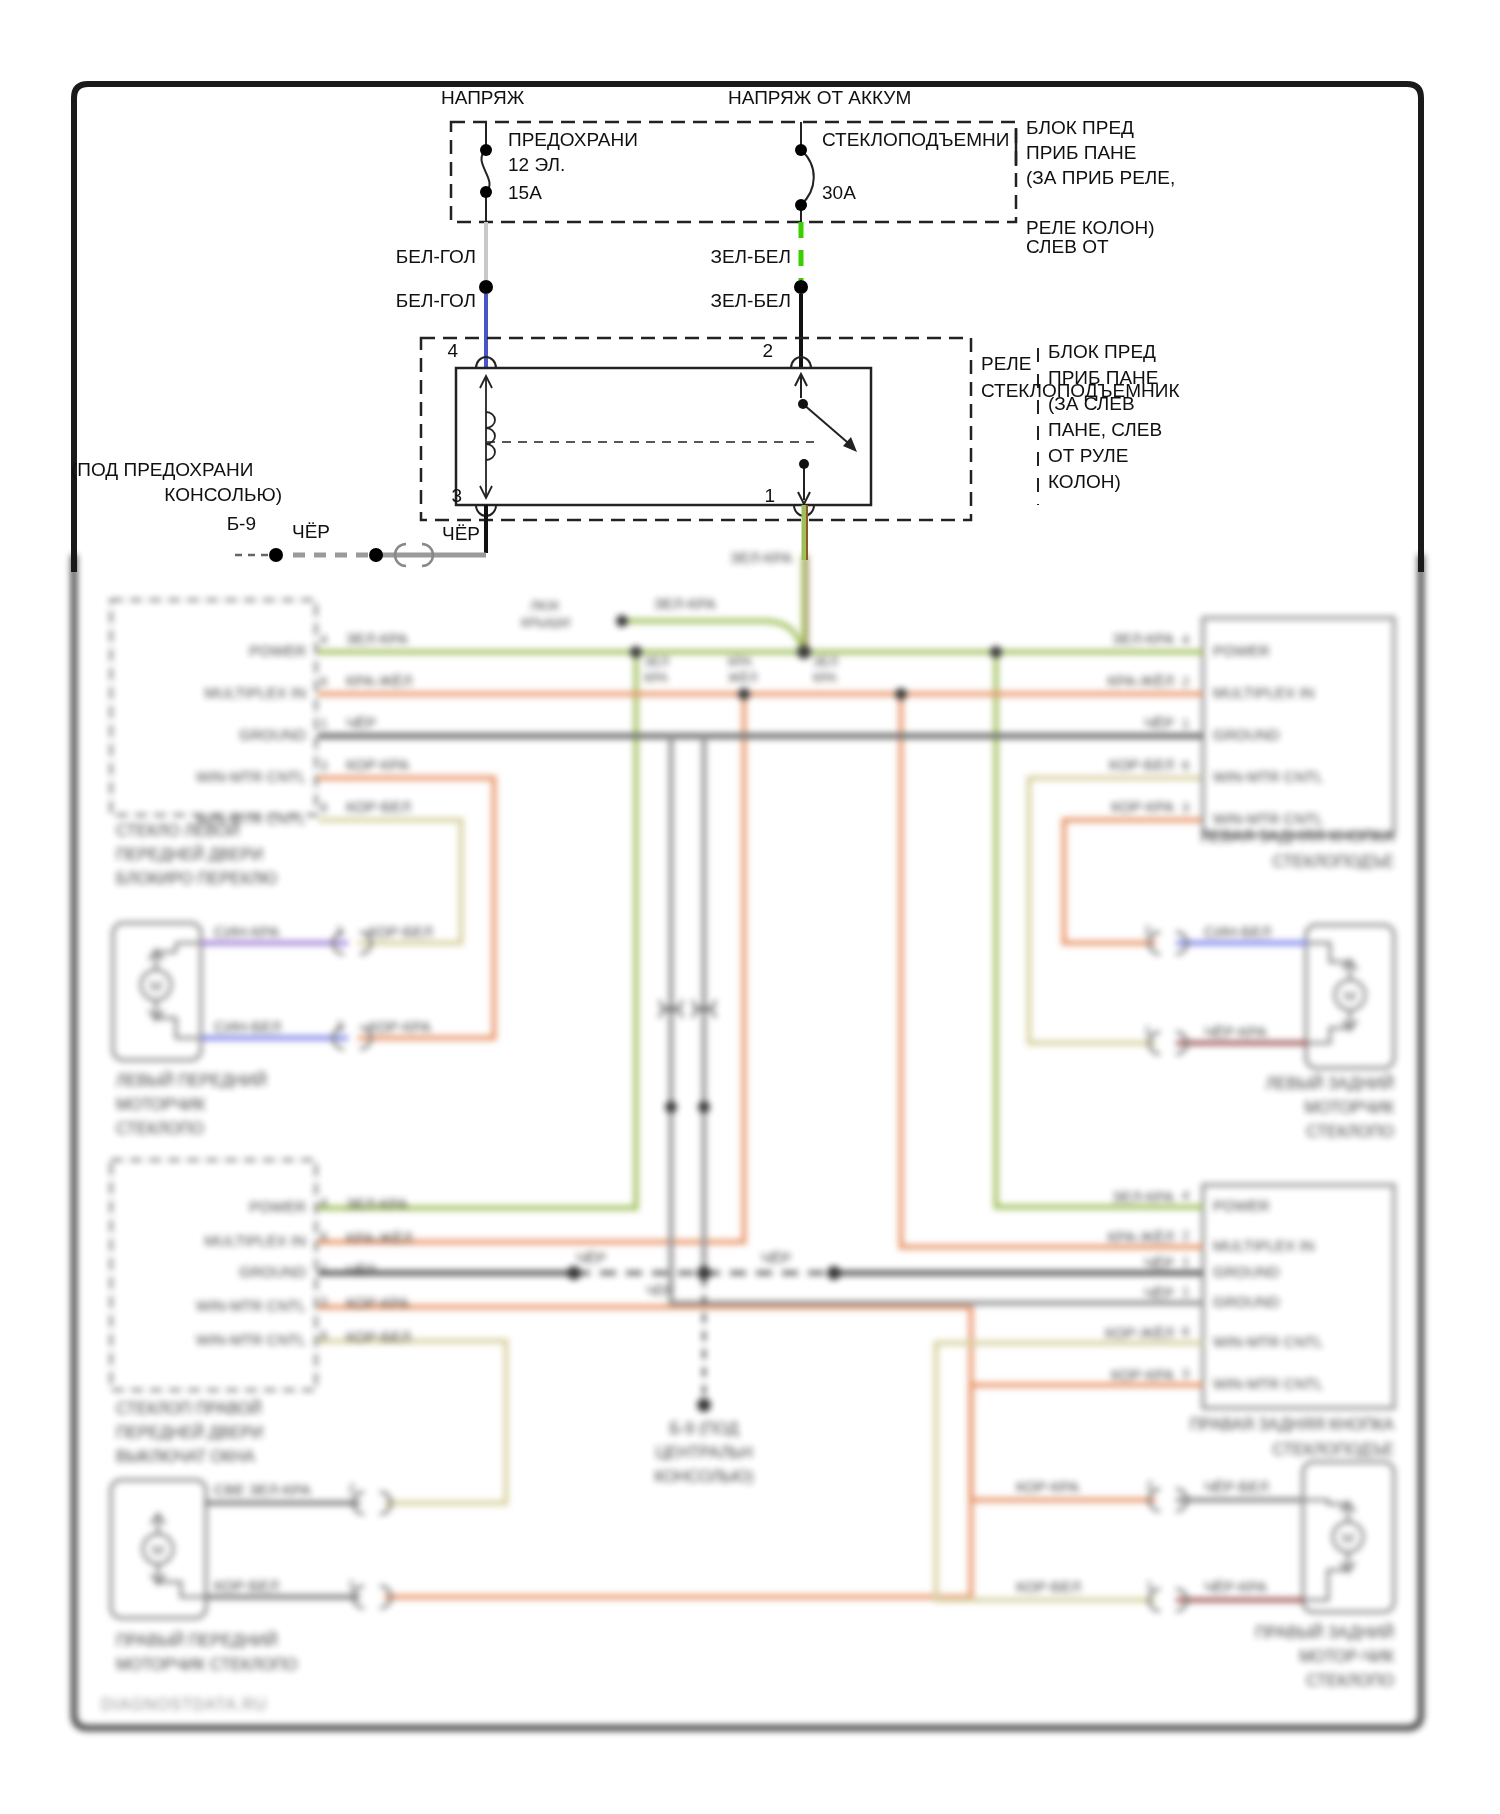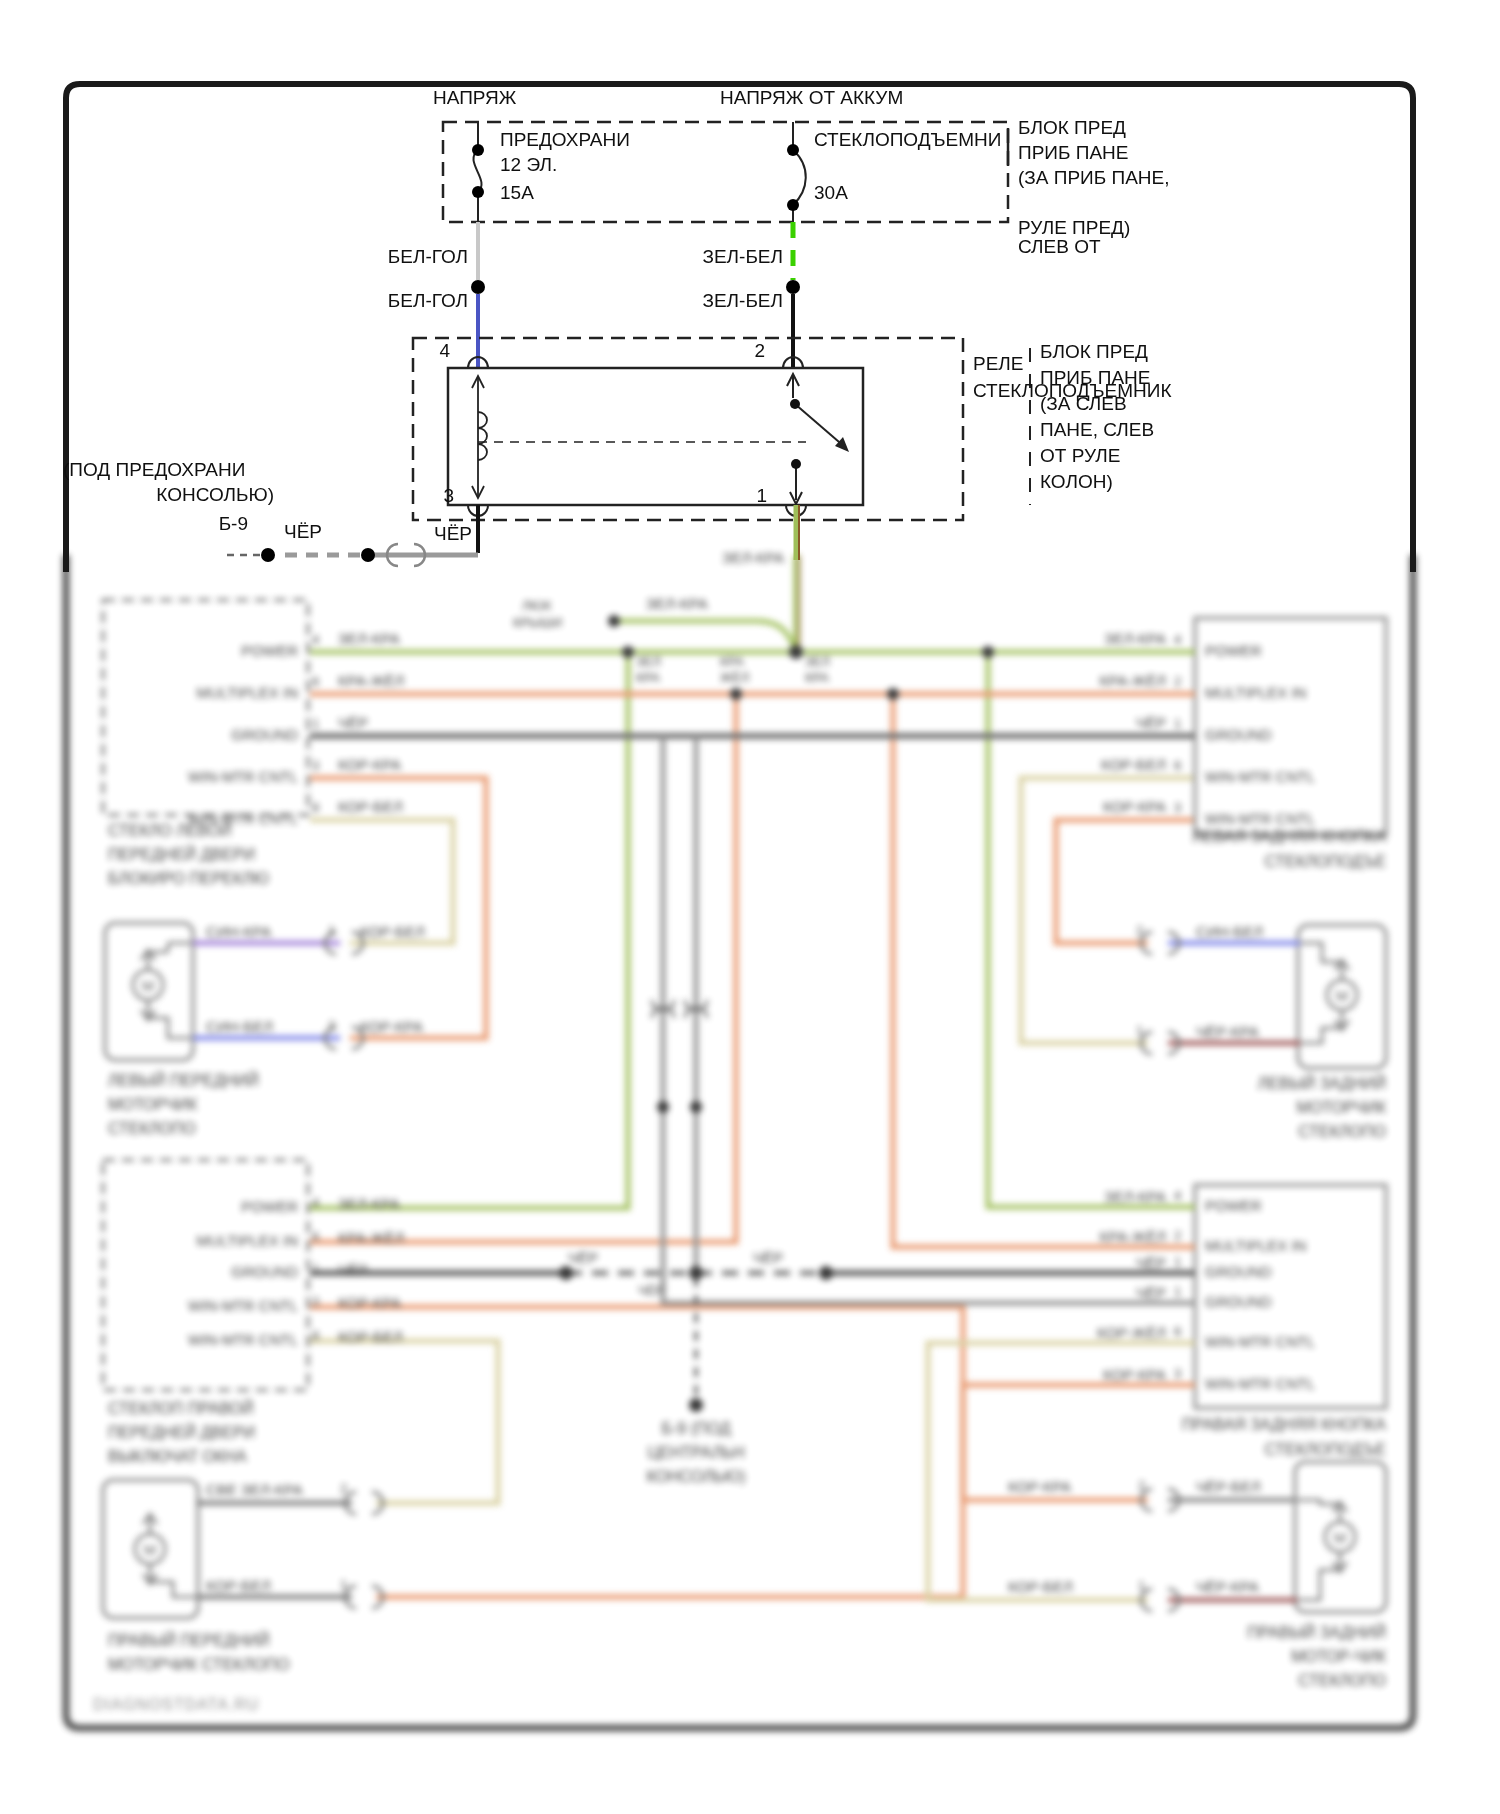--- a/index.html
+++ b/index.html
@@ -1,18 +1,18 @@
 <!DOCTYPE html>
 <html><head>
 <meta charset="utf-8">
 <style>
   html,body{margin:0;padding:0;background:#fff;}
   #page{position:relative;width:1500px;height:1814px;background:#fff;overflow:hidden;
         font-family:"Liberation Sans",sans-serif;}
-  .layer{position:absolute;left:8px;top:0;width:1203px;height:1814px;}
+  .layer{position:absolute;left:16px;top:0;width:1203px;height:1814px;}
   #blur-layer{filter:blur(3px);opacity:.95;}
   svg{position:absolute;left:0;top:0;}
   .L{position:absolute;font-family:"Liberation Sans",sans-serif;font-size:19px;color:#101010;
      white-space:nowrap;line-height:1.1;}
   .b{color:#3a3a3a;}
   .s16{font-size:16px;}
   .s15{font-size:15px;}
   .s13{font-size:13px;}
   .r{text-align:right;}
   .c{text-align:center;}
@@ -333,23 +333,23 @@
 
     <span class="L" style="left:425px;top:88px;">НАПРЯЖ</span>
     <span class="L" style="left:712px;top:88px;">НАПРЯЖ ОТ АККУМ</span>
     <span class="L" style="left:492px;top:130px;">ПРЕДОХРАНИ</span>
     <span class="L" style="left:492px;top:155px;">12 ЭЛ.</span>
     <span class="L" style="left:492px;top:183px;">15А</span>
     <span class="L" style="left:806px;top:130px;">СТЕКЛОПОДЪЕМНИ</span>
     <span class="L" style="left:806px;top:183px;">30А</span>
     <span class="L" style="left:1010px;top:118px;">БЛОК ПРЕД</span>
     <span class="L" style="left:1010px;top:143px;">ПРИБ ПАНЕ</span>
-    <span class="L" style="left:1010px;top:168px;">(ЗА ПРИБ ПАНЕ,</span>
+    <span class="L" style="left:1010px;top:168px;">(ЗА ПРИБ РЕЛЕ,</span>
     <span class="L" style="left:1010px;top:193px;margin-top:44px;">СЛЕВ ОТ</span>
-    <span class="L" style="left:1010px;top:218px;">РУЛЕ ПРЕД)</span>
+    <span class="L" style="left:1010px;top:218px;">РЕЛЕ КОЛОН)</span>
     <span class="L r" style="left:340px;top:247px;width:120px;">БЕЛ-ГОЛ</span>
     <span class="L r" style="left:340px;top:291px;width:120px;">БЕЛ-ГОЛ</span>
     <span class="L r" style="left:655px;top:247px;width:120px;">ЗЕЛ-БЕЛ</span>
     <span class="L r" style="left:655px;top:291px;width:120px;">ЗЕЛ-БЕЛ</span>
     <span class="L r" style="left:420px;top:341px;width:22px;">4</span>
     <span class="L r" style="left:735px;top:341px;width:22px;">2</span>
     <span class="L" style="left:965px;top:354px;">РЕЛЕ</span>
     <span class="L" style="left:965px;top:381px;">СТЕКЛОПОДЪЕМНИК</span>
     <span class="L" style="left:1032px;top:342px;">БЛОК ПРЕД</span>
     <span class="L" style="left:1032px;top:368px;">ПРИБ ПАНЕ</span>

